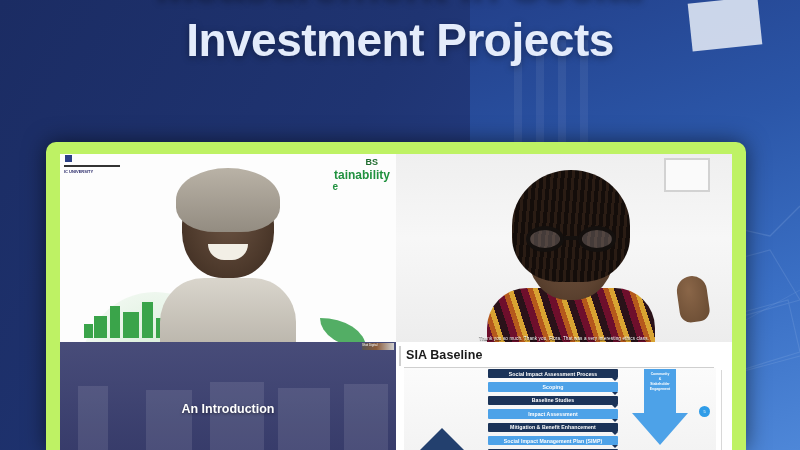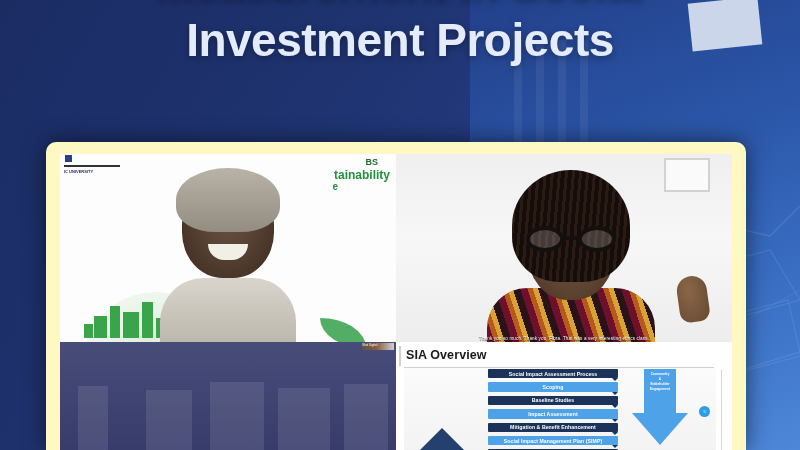--- a/index.html
+++ b/index.html
@@ -35,21 +35,21 @@
     font-size:46px;
     line-height:56px;
     letter-spacing:-.5px;
     text-shadow:0 2px 7px rgba(0,0,0,.35);
     white-space:pre-line;
   }
 
   
   #device {
     position:absolute; left:46px; top:142px; width:700px; height:308px;
-    background:#fef9c3;
+    background:#bef264;
     border-radius:10px 10px 0 0;
     box-shadow:0 0 22px rgba(0,0,0,.55);
     overflow:hidden;
   }
   #screen {
     position:absolute; left:14px; top:12px; right:14px; bottom:0;
     background:#fff; overflow:hidden;
   }
 
   
@@ -314,26 +314,27 @@
     </div>
 
     <div class="stile" id="slide-left">
       <div class="sl-photo"></div>
       <div class="sl-hall" style="left:18px;top:44px;width:30px;height:66px;"></div>
       <div class="sl-hall" style="left:86px;top:48px;width:46px;height:62px;"></div>
       <div class="sl-hall" style="left:150px;top:40px;width:54px;height:70px;"></div>
       <div class="sl-hall" style="left:218px;top:46px;width:52px;height:64px;"></div>
       <div class="sl-hall" style="left:284px;top:42px;width:44px;height:68px;"></div>
       <div class="thumb-strip">Shot Digital</div>
+      <div class="sl-sub">An Introduction</div>
     </div>
 
     <div class="stile" id="slide-right">
       <div class="sr-watermark"></div>
       <div class="sr-bar"></div>
-      <div class="sr-head">SIA Overview</div>
+      <div class="sr-head">SIA Baseline</div>
       <div class="sr-rule"></div>
       <div class="sr-edge"></div>
 
       <div class="flow" id="flow-list">
           <div class="fbox dark">Social Impact Assessment Process</div>
           <div class="farrow" style="position: relative; margin: -4px auto 1px;"></div>
           <div class="fbox light">Scoping</div>
           <div class="farrow" style="position: relative; margin: -4px auto 1px;"></div>
           <div class="fbox dark">Baseline Studies</div>
           <div class="farrow" style="position: relative; margin: -4px auto 1px;"></div>

